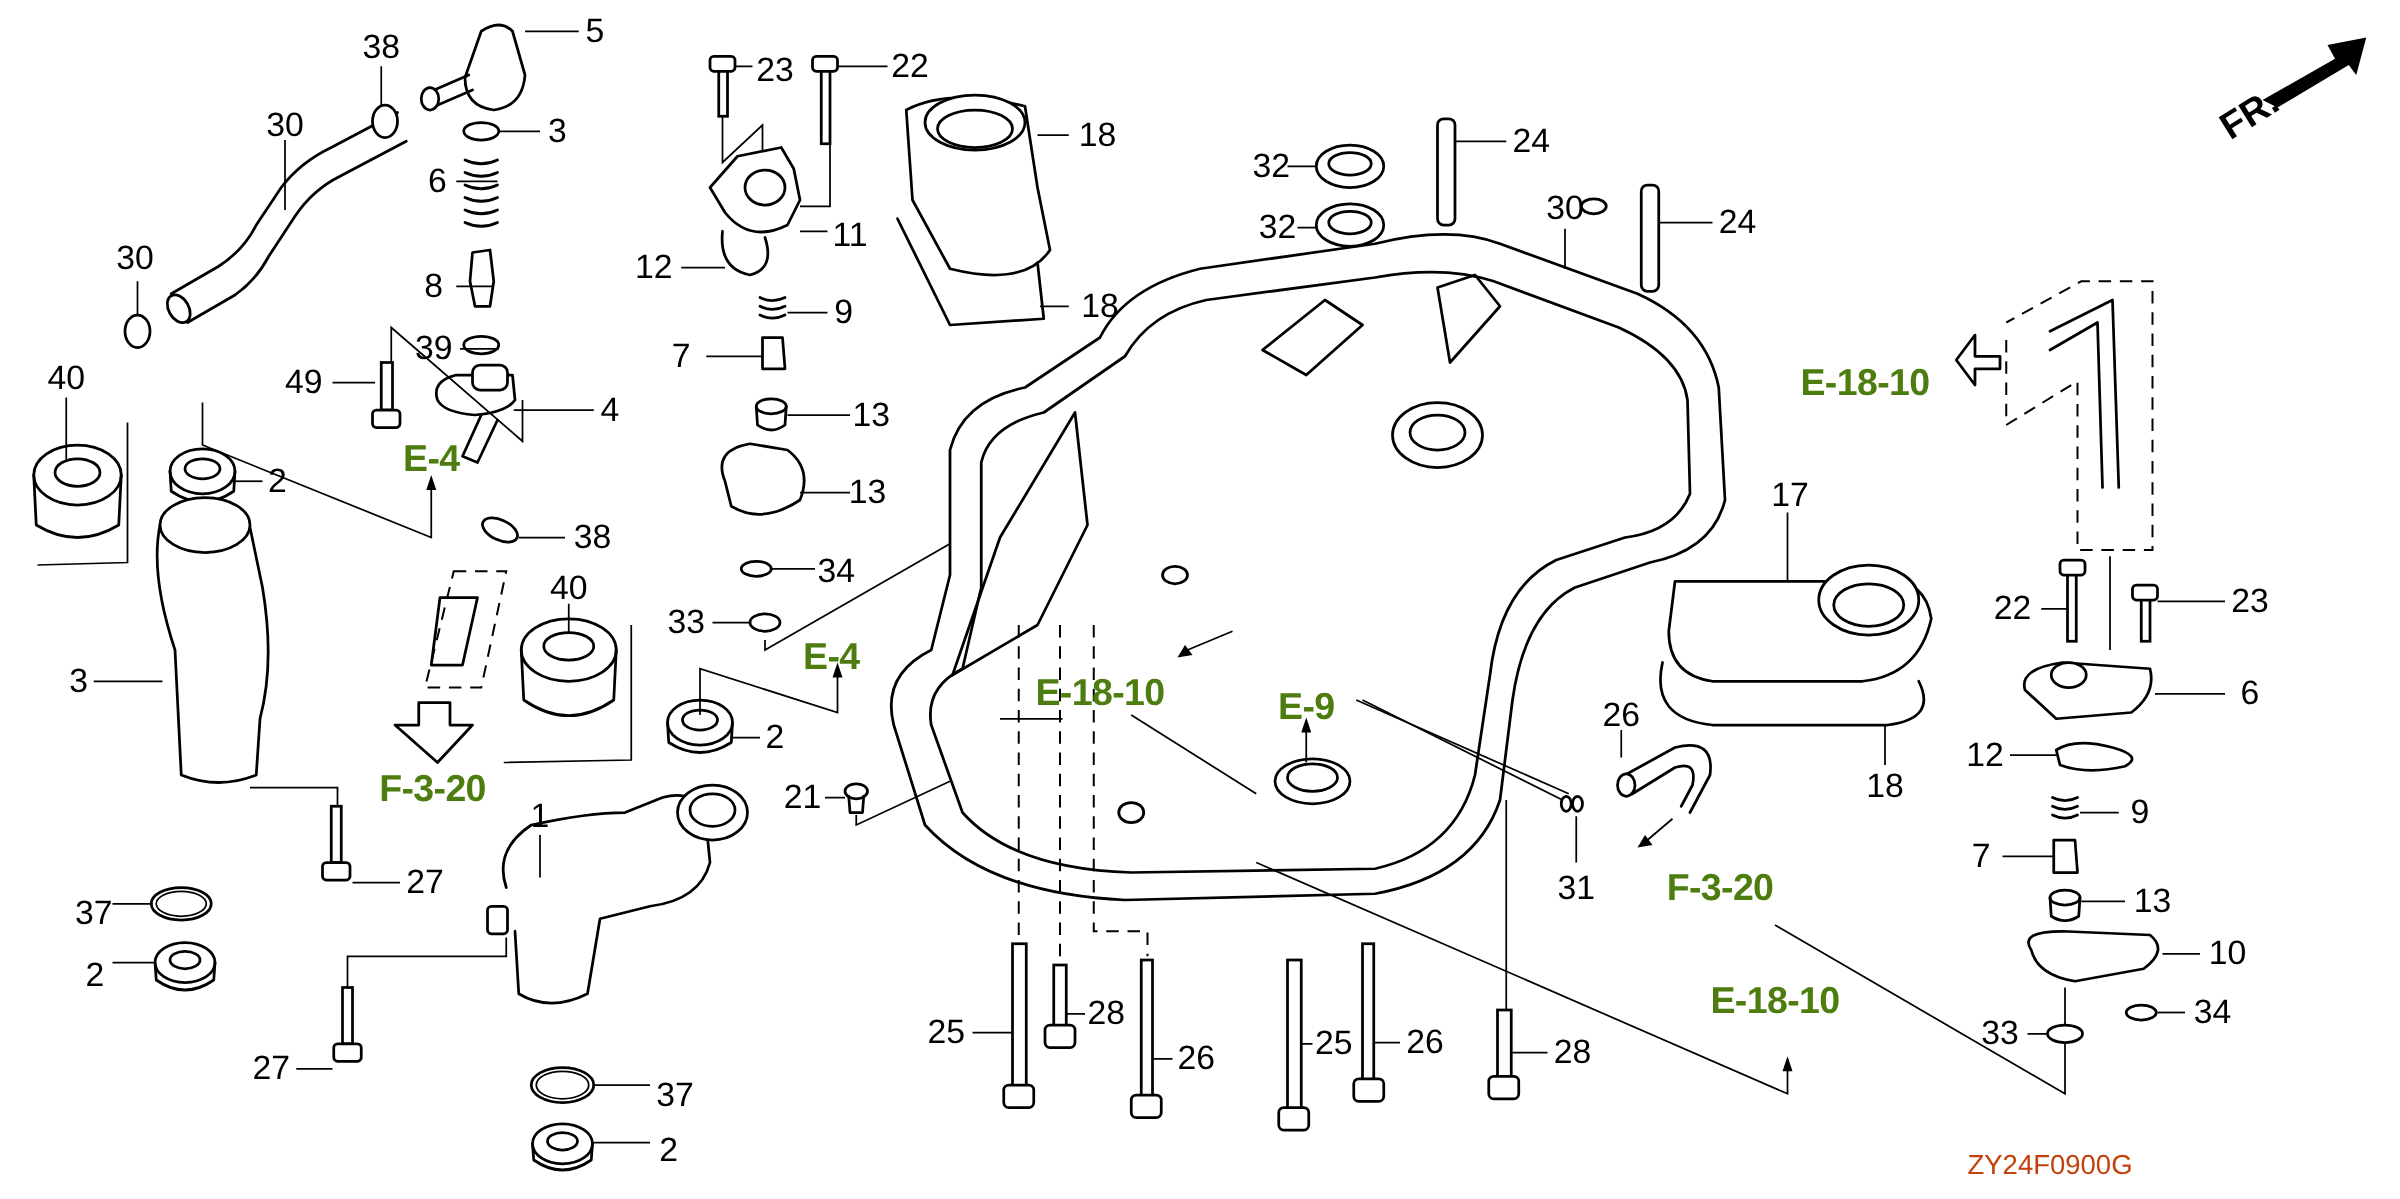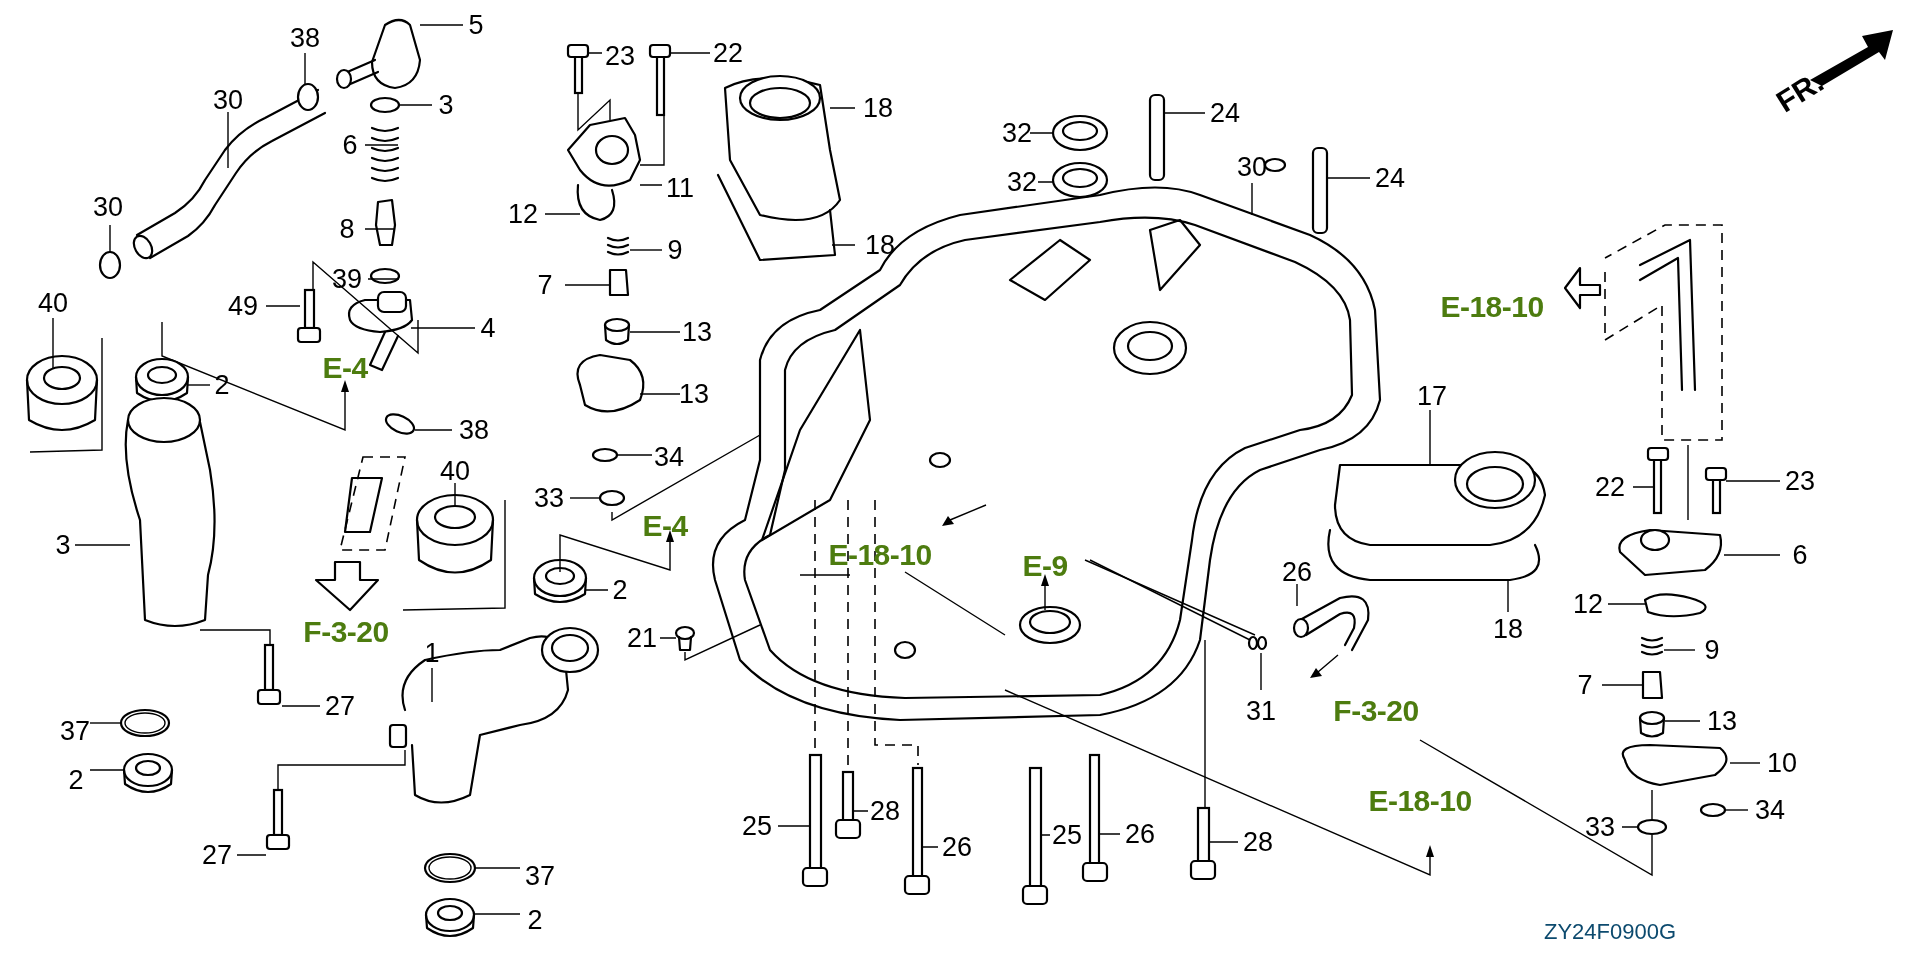--- a/index.html
+++ b/index.html
@@ -1,20 +1,20 @@
 <!DOCTYPE html>
 <html><head>
 <meta charset="utf-8">
 <style>
   html,body{margin:0;padding:0;background:#fff;}
   body{width:1920px;height:959px;position:relative;overflow:hidden;font-family:"Liberation Sans",sans-serif;}
   #canvas{position:absolute;left:0;top:0;width:1920px;height:959px;}
   .lbl{position:absolute;font-family:"Liberation Sans",sans-serif;font-size:27px;color:#000;line-height:1;transform:translate(-50%,-50%);white-space:nowrap;}
   .ref{position:absolute;font-family:"Liberation Sans",sans-serif;font-weight:bold;font-size:30px;color:#4d7c0f;line-height:1;transform:translate(-50%,-50%);white-space:nowrap;letter-spacing:-0.5px;}
-  .code{position:absolute;font-family:"Liberation Sans",sans-serif;font-size:22px;color:#0c4a6e;transform:translate(-50%,-50%);}
+  .code{position:absolute;font-family:"Liberation Sans",sans-serif;font-size:22px;color:#c2410c;transform:translate(-50%,-50%);margin-left:30px;}
   .fr{position:absolute;font-family:"Liberation Sans",sans-serif;font-weight:bold;font-size:30px;transform:translate(-50%,-50%) rotate(-32deg);}
   svg .p{fill:none;stroke:#000;stroke-width:2.2;stroke-linejoin:round;stroke-linecap:round;}
   svg .t{fill:none;stroke:#000;stroke-width:1.4;}
   svg .d{fill:none;stroke:#000;stroke-width:1.6;stroke-dasharray:10 7;}
   svg .w{fill:#fff;stroke:#000;stroke-width:2.2;}
   svg .k{fill:#000;stroke:none;}
 </style>
 </head>
 <body>
 

